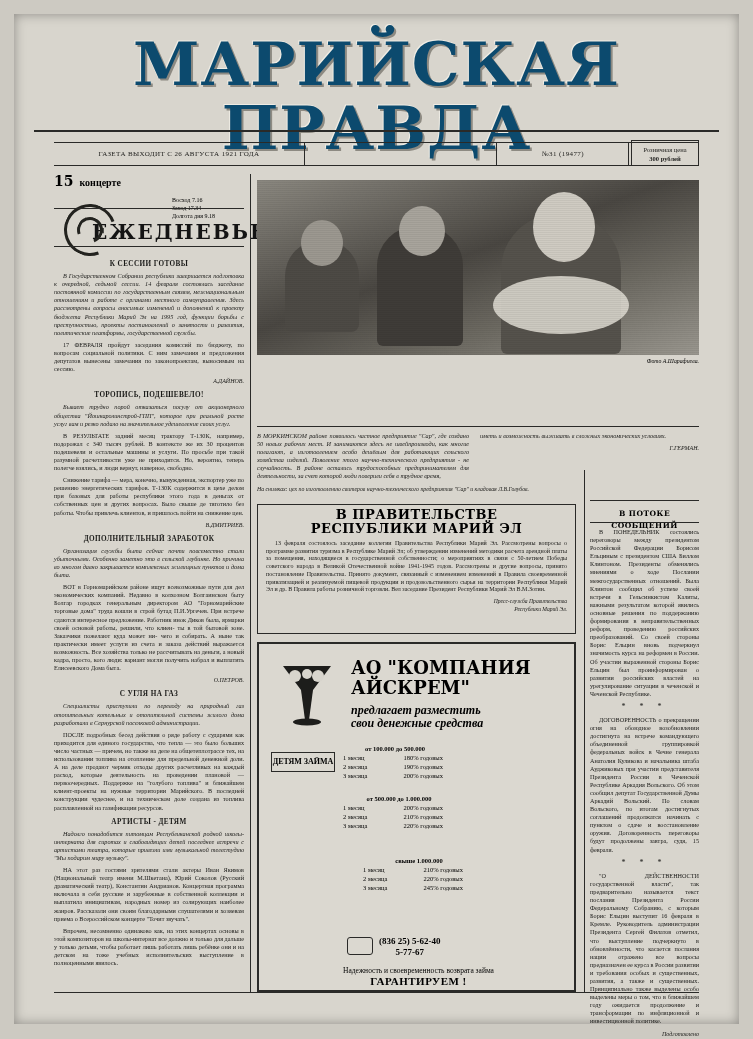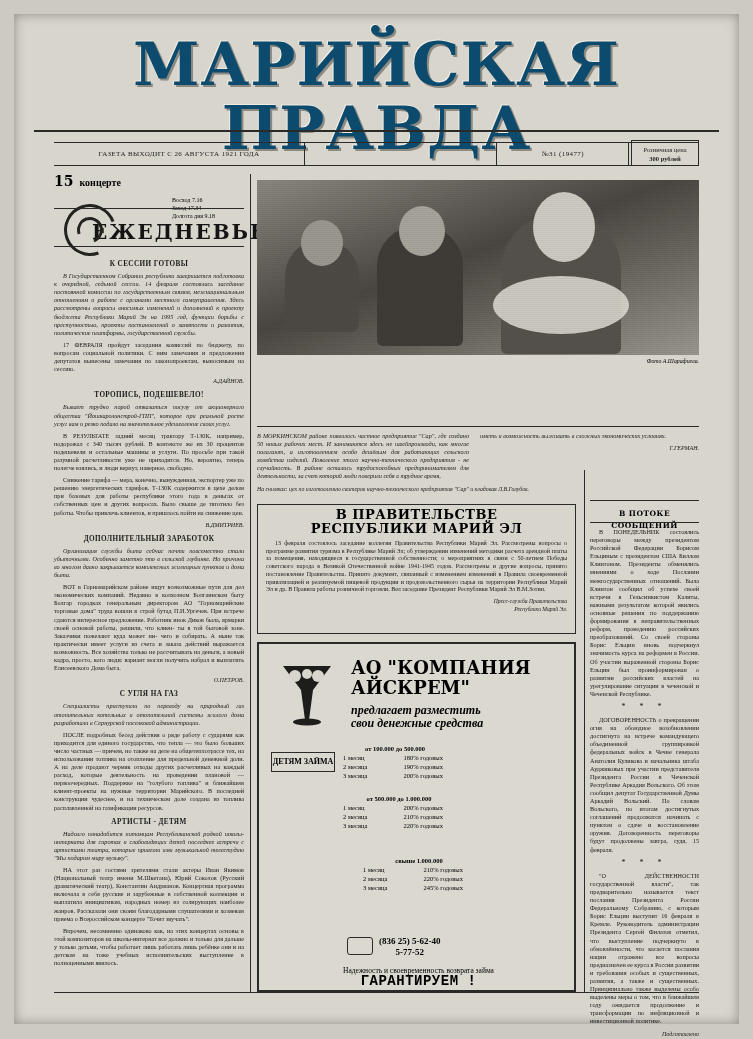--- a/index.html
+++ b/index.html
@@ -55,21 +55,21 @@
   .rate-label{position:absolute;left:12px;top:108px;width:62px;border:1px solid #2a2a28;text-align:center;font-size:8px;font-weight:bold;line-height:10px;padding:4px 0;}
   .rtab{position:absolute;font-size:6.5px;line-height:9px;}
   .rtab .rt-h{font-weight:bold;text-align:center;}
   .rtab .row{display:flex;}
   .rtab .row .c1{width:44px;}
   .rtab .row .c2{width:56px;text-align:right;}
   .adtext{position:absolute;font-size:7px;line-height:9.5px;}
   .phone{position:absolute;left:120px;top:292px;font-size:9px;font-weight:bold;line-height:11px;text-align:center;}
   .phicon{position:absolute;left:88px;top:293px;width:24px;height:16px;border:1px solid #2a2a28;border-radius:3px;}
   .adfoot{position:absolute;left:10px;top:322px;width:299px;text-align:center;font-size:7.5px;line-height:10px;}
-  .adfoot b{font-family:Liberation Mono, monospace;font-size:14px;letter-spacing:.5px;}
+  .adfoot b{font-family:Liberation Serif, serif;font-size:11px;letter-spacing:.5px;}
 
   .stars{text-align:center;letter-spacing:6px;font-size:8px;margin:5px 0;}
   .capt{font-size:5.8px;font-style:italic;text-align:right;}
 </style>
 </head>
 <body>
 
 <div class="page">
   <div class="paper">
 
@@ -240,21 +240,21 @@
         <div class="row">
             <span class="c1">3 месяца</span>
             <span class="c2">245% годовых</span>
           </div>
       </div>
 
 
       <div class="phicon"></div>
       <div class="phone">
         <div>(836 25) 5-62-40</div>
-        <div>5-77-52</div>
+        <div>5-77-67</div>
       </div>
 
       <div class="adfoot">
         <div>Надежность и своевременность возврата займа</div>
         <b>ГАРАНТИРУЕМ !</b>
       </div>
     </div>
 
     <div class="boxed" style="left:576px;top:490px;width:109px;height:22px;border:none;">
       <div class="boxhdr" style="font-size:7.5px;">В ПОТОКЕ СООБЩЕНИЙ</div>

